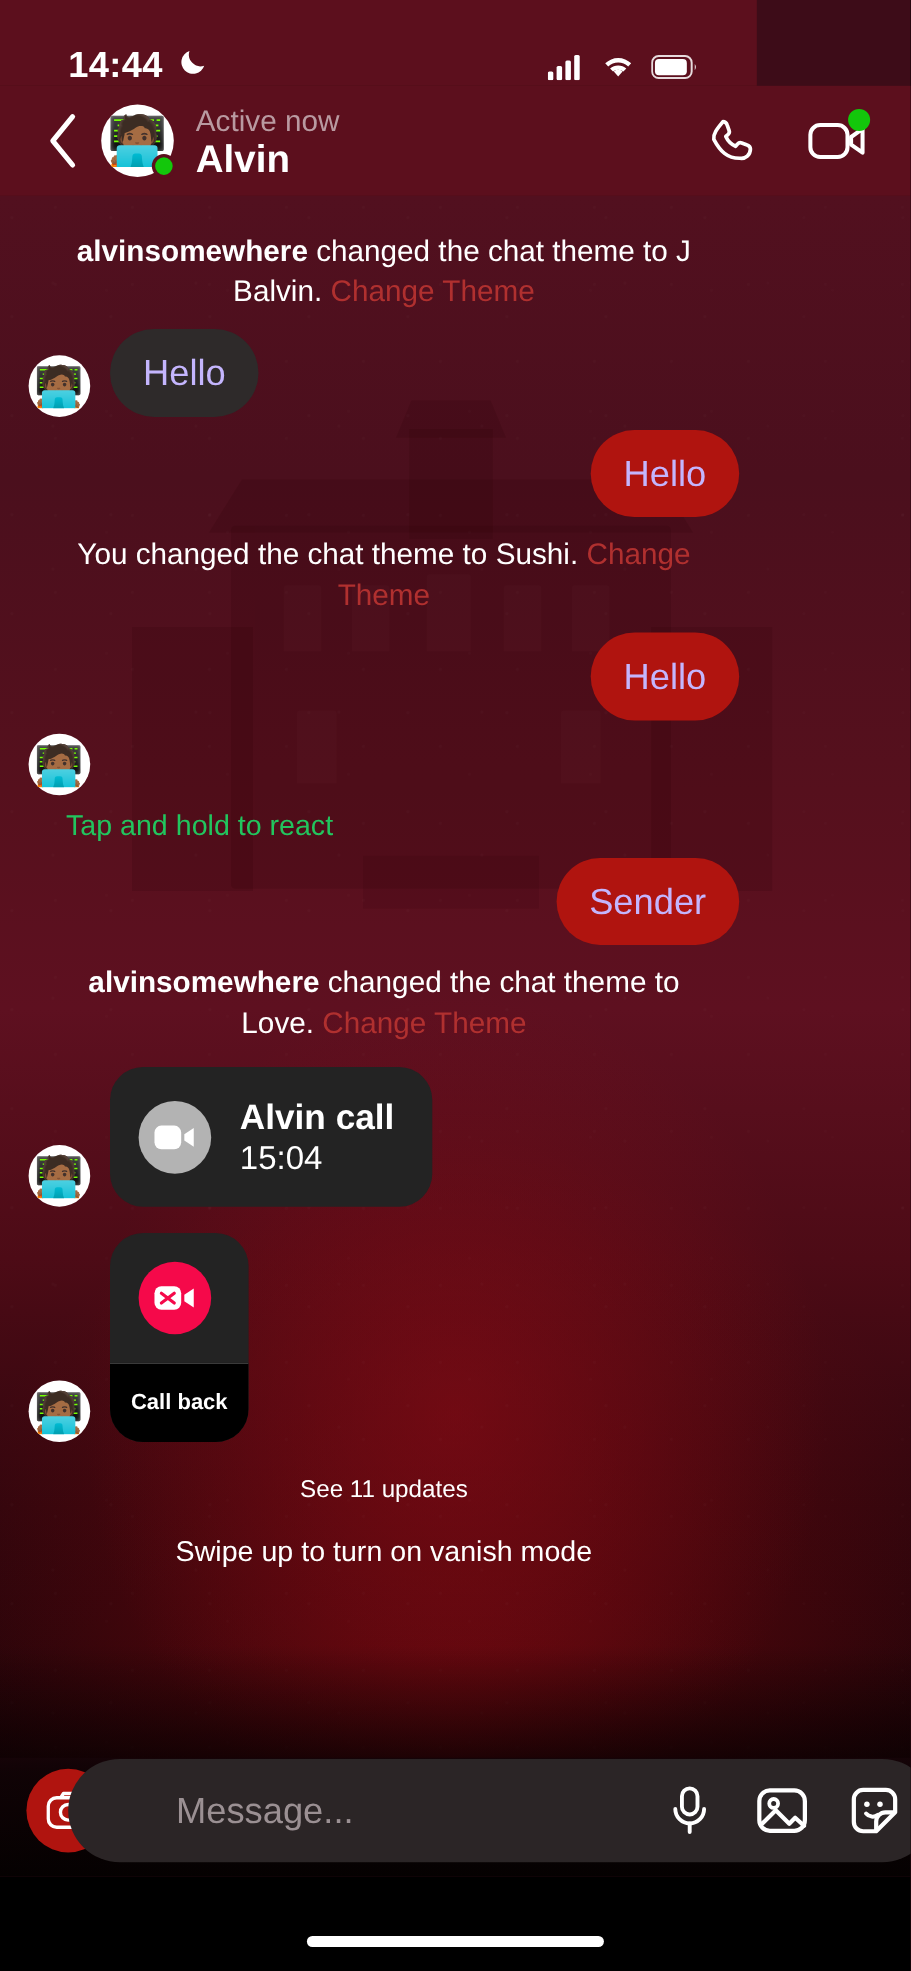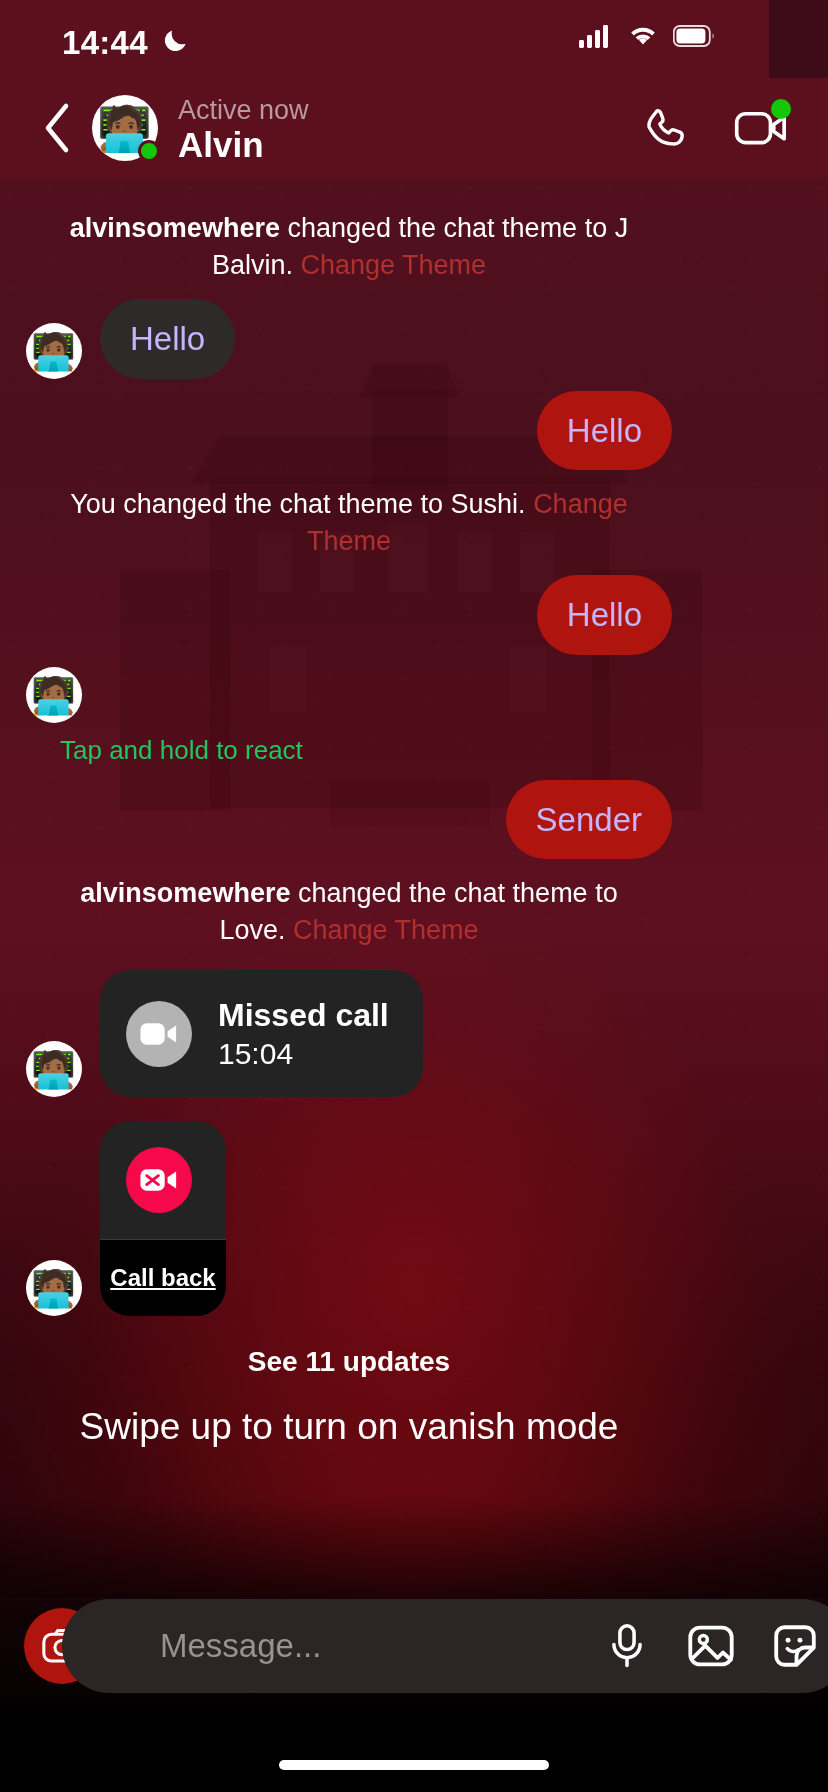--- a/index.html
+++ b/index.html
@@ -43,23 +43,23 @@
   #h-tow-r { left:360px; top:186px; width:100px; height:0;
              border-left:14px solid transparent; border-right:14px solid transparent;
              border-bottom:34px solid #2b0208; background:none; }
   #h-wingL { left:120px; top:392px; width:110px; height:240px; }
   #h-wingR { left:592px; top:392px; width:110px; height:240px; }
   #h-steps { left:330px; top:600px; width:160px; height:48px; opacity:.13; }
   .win { position:absolute; background:rgba(255,160,160,.10); border-radius:3px 3px 0 0; }
 
   
   #statusbar {
-    position:absolute; left:0; top:0; width:769px; height:78px;
+    position:absolute; left:0; top:0; width:688px; height:78px;
     background:#5c0f1d;
-    display:flex; align-items:flex-start; justify-content:space-between;
+    display:flex; align-items:flex-end; justify-content:space-between;
     padding:24px 52px 0 62px; z-index:30;
   }
   #sb-left { display:flex; align-items:center; gap:12px; }
   #sb-time { color:#fff; font-size:33px; font-weight:600; letter-spacing:.3px; }
   #sb-right { display:flex; align-items:center; gap:14px; }
 
   
   #header {
     position:absolute; left:0; top:78px; width:828px; height:100px;
     background:#5c0f1d;
@@ -124,26 +124,26 @@
     display:flex; flex-direction:column; max-width:400px;
   }
   .callcard .cc-main { display:flex; align-items:center; gap:26px; padding:26px 34px 26px 26px; }
   .cc-icon { width:66px; height:66px; border-radius:50%; display:flex; align-items:center; justify-content:center; flex:0 0 auto; }
   .cc-icon.gray { background:#b3b3b3; }
   .cc-icon.red  { background:#f5094a; }
   .cc-text .cc-title { color:#fff; font-size:32px; font-weight:700; line-height:1.2; }
   .cc-text .cc-sub   { color:#fff; font-size:30px; margin-top:2px; }
   .cc-action {
     border-top:1px solid #3a3a3a; background:#000;
-    text-align:center; color:#fff; font-size:24px; font-weight:700;
-    padding:24px 0; cursor:pointer;text-decoration:underline;
-  }
-
-  .updates { text-align:center; color:#fff; font-size:28px; font-weight:700; margin:30px 0 28px; cursor:pointer; }
-  .vanish  { text-align:center; color:#fff; font-size:37px; margin:20px 0 0; }
+    text-align:center; color:#fff; font-size:20px; font-weight:700;
+    padding:24px 0; cursor:pointer;
+  }
+
+  .updates { text-align:center; color:#fff; font-size:22px; font-weight:400; margin:30px 0 28px; cursor:pointer; }
+  .vanish  { text-align:center; color:#fff; font-size:26px; margin:20px 0 0; }
 
   
   #composer {
     position:absolute; left:0; bottom:86px; width:816px; height:120px;
     display:flex; align-items:center; padding:0 24px; z-index:30;
   }
   #cam-btn {
     width:76px; height:76px; border-radius:50%; background:#b0140f;
     display:flex; align-items:center; justify-content:center; flex:0 0 auto; cursor:pointer;
   }
@@ -323,21 +323,21 @@
       </div>
       <div class="callcard">
         <div class="cc-main">
           <div class="cc-icon gray">
             <svg width="40" height="30" viewBox="0 0 28 20">
               <rect x="1" y="2.5" width="17" height="15" rx="4.4" fill="#fff"></rect>
               <path d="M20 8 L26 4 v12 l-6 -4 z" fill="#fff"></path>
             </svg>
           </div>
           <div class="cc-text">
-            <div class="cc-title">Missed call</div>
+            <div class="cc-title">Alvin call</div>
             <div class="cc-sub">15:04</div>
           </div>
         </div>
       </div>
     </div>
 
     <div class="row" style="align-items:flex-end; margin-top:24px;">
       <div class="row-av" style="align-self:flex-end;">
         <div class="av-circle">
             <span class="av-face">🧑🏾‍💻</span>

